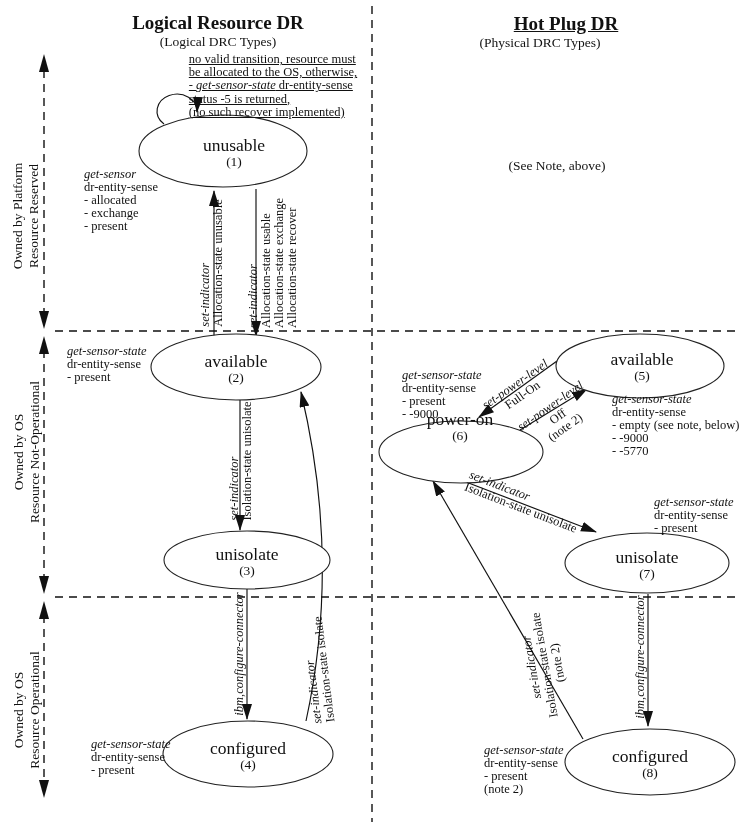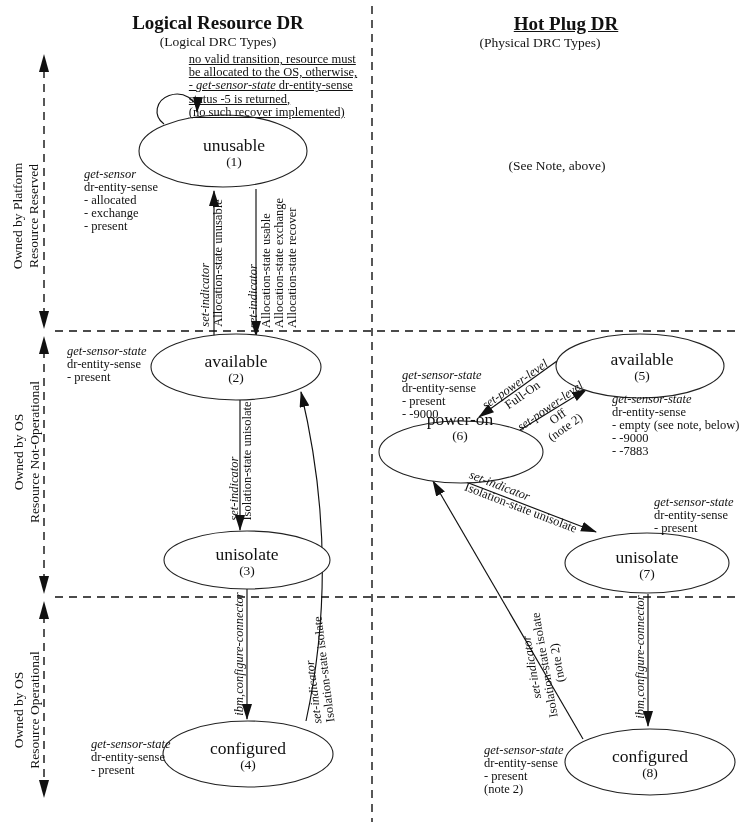--- a/index.html
+++ b/index.html
@@ -135,21 +135,21 @@
     </div>
   <div class="state" style="left:650px;top:763px;">
     <span class="sname">configured</span>
       <span class="snum">(8)</span>
     </div>
 
   <div class="ann" style="left:84px;top:168px;"><span class="cmd">get-sensor</span><div>dr-entity-sense</div><div>- allocated</div><div>- exchange</div><div>- present</div></div>
   <div class="ann" style="left:67px;top:345px;"><span class="cmd">get-sensor-state</span><div>dr-entity-sense</div><div>- present</div></div>
   <div class="ann" style="left:91px;top:738px;"><span class="cmd">get-sensor-state</span><div>dr-entity-sense</div><div>- present</div></div>
   <div class="ann" style="left:402px;top:369px;"><span class="cmd">get-sensor-state</span><div>dr-entity-sense</div><div>- present</div><div>- -9000</div></div>
-  <div class="ann" style="left:612px;top:393px;"><span class="cmd">get-sensor-state</span><div>dr-entity-sense</div><div>- empty (see note, below)</div><div>- -9000</div><div>- -7883</div></div>
+  <div class="ann" style="left:612px;top:393px;"><span class="cmd">get-sensor-state</span><div>dr-entity-sense</div><div>- empty (see note, below)</div><div>- -9000</div><div>- -5770</div></div>
   <div class="ann" style="left:654px;top:496px;"><span class="cmd">get-sensor-state</span><div>dr-entity-sense</div><div>- present</div></div>
   <div class="ann" style="left:484px;top:744px;"><span class="cmd">get-sensor-state</span><div>dr-entity-sense</div><div>- present</div><div>(note 2)</div></div>
 
   <div class="ann rot" style="left:212px;top:263px;--r:-90deg;"><span class="cmd">set-indicator</span><div>Allocation-state unusable</div></div>
   <div class="ann rot" style="left:273px;top:263px;--r:-90deg;"><span class="cmd">set-indicator</span><div>Allocation-state usable</div><div>Allocation-state exchange</div><div>Allocation-state recover</div></div>
   <div class="ann rot" style="left:241px;top:461px;--r:-90deg;"><span class="cmd">set-indicator</span><div>Isolation-state unisolate</div></div>
   <div class="ann rot" style="left:239px;top:654px;--r:-90deg;"><span class="cmd">ibm,configure-connector</span></div>
   <div class="ann rot" style="left:318px;top:670px;--r:-97deg;"><span class="cmd">set-indicator</span><div>Isolation-state isolate</div></div>
   <div class="ann rot ctr" style="left:519px;top:390px;--r:-35deg;"><span class="cmd">set-power-level</span><div>Full-On</div></div>
   <div class="ann rot ctr" style="left:558px;top:417px;--r:-35deg;"><span class="cmd">set-power-level</span><div>Off</div><div>(note 2)</div></div>

